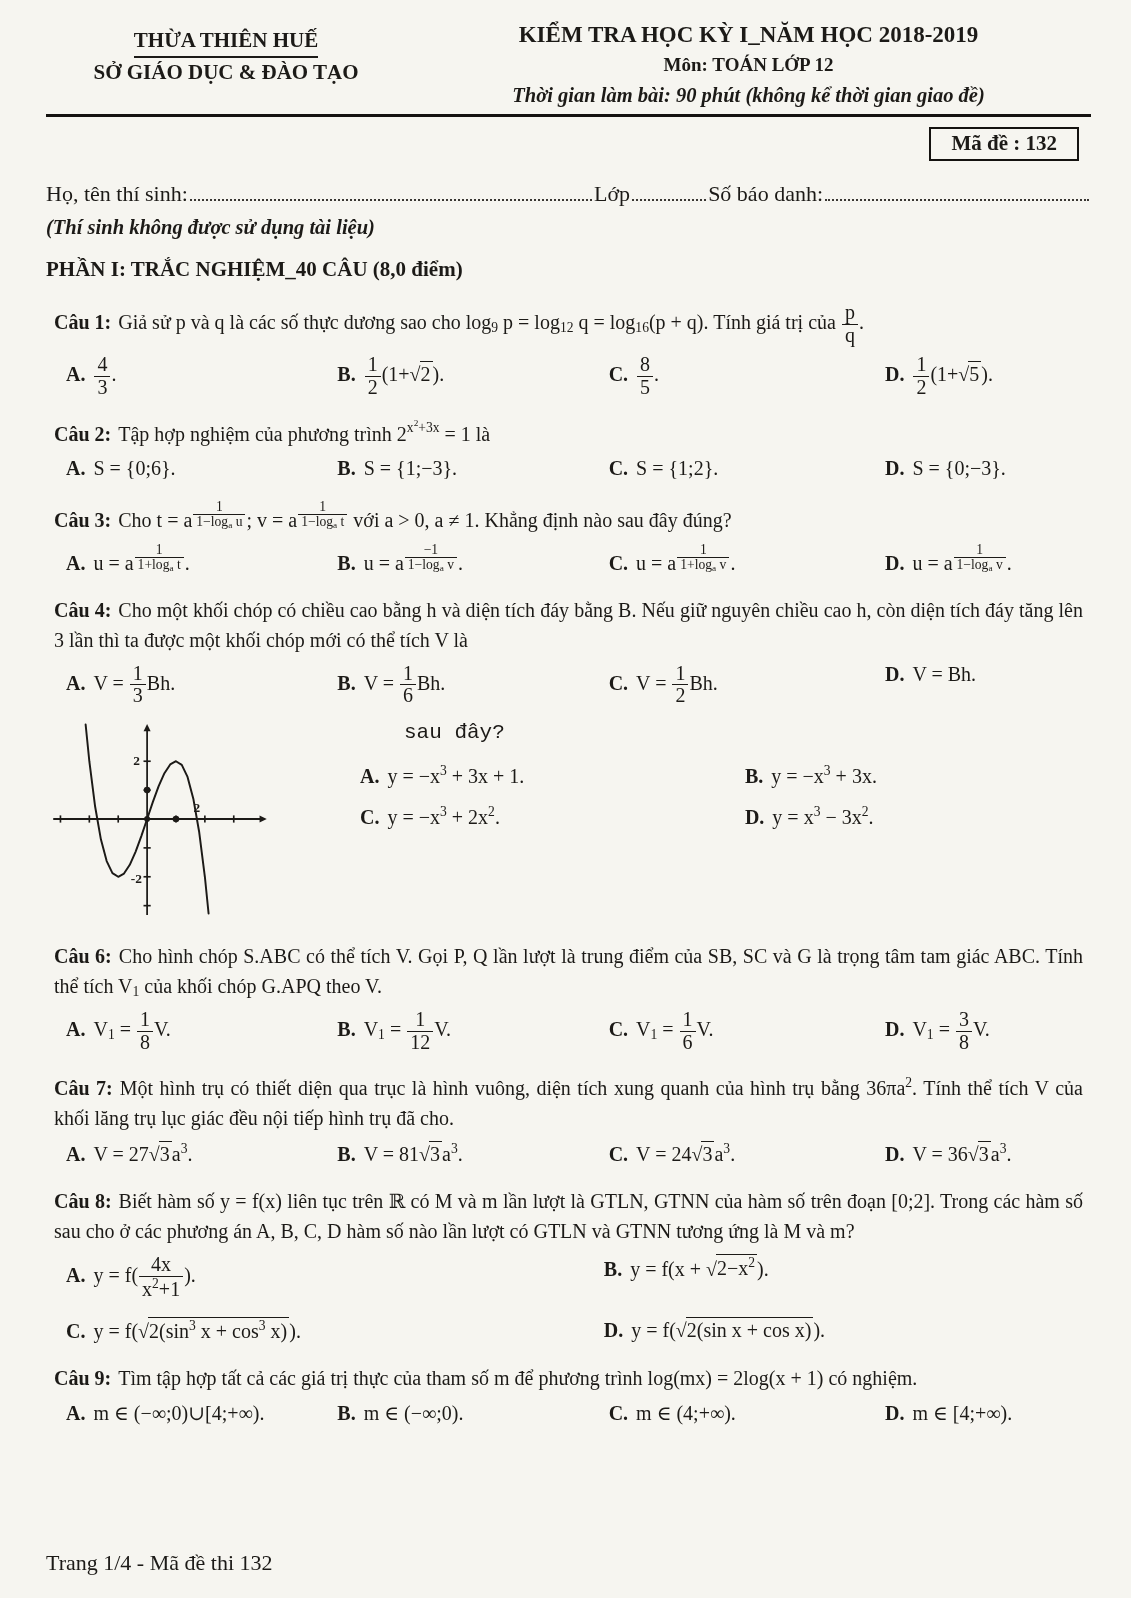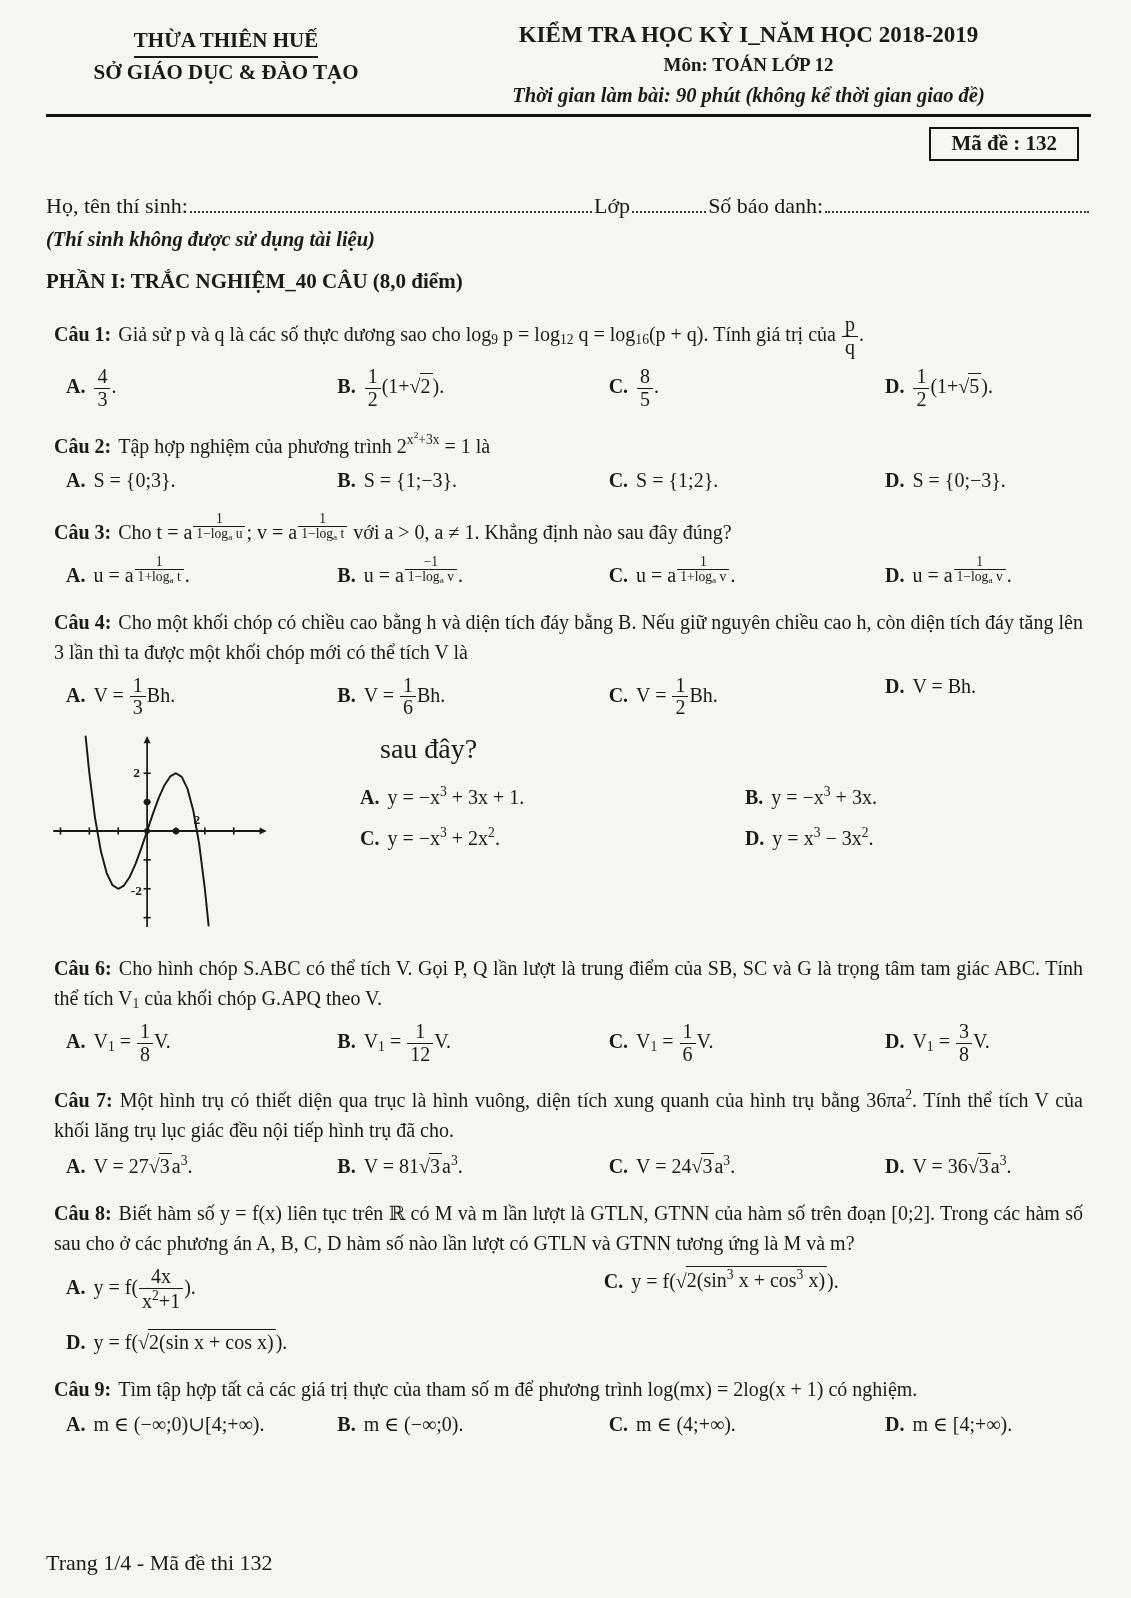--- a/index.html
+++ b/index.html
@@ -14,21 +14,21 @@
   b{font-weight:bold;}
   
   .hdr{display:flex;align-items:flex-start;}
   .hdr-left{width:360px;text-align:center;font-weight:bold;font-size:21px;line-height:1.35;padding-top:12px;}
   .hdr-left .u{display:inline-block;border-bottom:2.5px solid #1c1a17;padding-bottom:2px;}
   .hdr-right{flex:1;text-align:center;line-height:1.3;padding-top:6px;}
   .exam-title{font-weight:bold;font-size:23px;}
   .exam-subject{font-weight:bold;font-size:19px;margin-top:3px;}
   .exam-duration{font-weight:bold;font-style:italic;font-size:20.5px;margin-top:4px;}
   .hrule{border-bottom:3.5px solid #141210;margin-top:6px;}
-  .code-row{text-align:right;margin:10px 12px 16px 0;}
+  .code-row{text-align:right;margin:10px 12px 4px 0;}
   .code-box{display:inline-block;border:2.5px solid #141210;padding:2px 20px 3px 20px;font-weight:bold;font-size:21px;}
   
   .student{display:flex;align-items:baseline;font-size:22px;margin-top:12px;}
   .leader{border-bottom:2.2px dotted #3a3733;height:1em;}
   .l1{flex:3.2;margin:0 2px;}
   .l2{width:74px;margin:0 2px;}
   .l3{flex:2.1;margin:0 2px;}
   .note{font-weight:bold;font-style:italic;font-size:20.5px;margin-top:9px;}
   .part-title{font-weight:bold;font-size:21px;margin-top:18px;}
   
@@ -46,21 +46,21 @@
   .frac>.den{display:block;padding:0 3px;}
   sup{font-size:.68em;vertical-align:.62em;line-height:1;}
   sub{font-size:.68em;vertical-align:-.24em;line-height:1;}
   .sqrt{display:inline-block;white-space:nowrap;}
   .sqrt>.rad{display:inline-block;margin-right:-1px;}
   .sqrt>.bar{display:inline-block;border-top:1.7px solid currentColor;padding:1px 2px 0 1px;}
   
   .q5-body{display:flex;gap:14px;margin-top:2px;}
   .graph-wrap{width:228px;flex:0 0 auto;}
   .q5-right{flex:1;}
-  .sau{font-size:28px;margin:0 0 0 92px;}
+  .sau{font-size:21px;margin:0 0 0 116px;font-family:Liberation Mono, monospace;}
   .q5-right .opts{margin-left:72px;margin-top:20px;padding-left:0;}
   svg text{font-family:"Liberation Serif","DejaVu Serif",serif;font-weight:bold;}
   
   .footer{margin-top:auto;font-size:22px;padding-right:4px;}
 </style>
 </head>
 <body>
 
 <div class="hdr">
   <div class="hdr-left">
@@ -96,21 +96,21 @@
     <span class="opt"><b class="ol">A.</b><span><span class="frac"><span class="num">4</span><span class="den">3</span></span>.</span></span>
     <span class="opt"><b class="ol">B.</b><span><span class="frac"><span class="num">1</span><span class="den">2</span></span>(1+<span class="sqrt"><span class="rad">√</span><span class="bar">2</span></span>).</span></span>
     <span class="opt"><b class="ol">C.</b><span><span class="frac"><span class="num">8</span><span class="den">5</span></span>.</span></span>
     <span class="opt"><b class="ol">D.</b><span><span class="frac"><span class="num">1</span><span class="den">2</span></span>(1+<span class="sqrt"><span class="rad">√</span><span class="bar">5</span></span>).</span></span>
   </div>
 </section>
 
 <section class="q">
   <p class="qt"><b class="ql">Câu 2:</b><span>Tập hợp nghiệm của phương trình 2<sup>x<sup>2</sup>+3x</sup> = 1 là</span></p>
   <div class="opts c4">
-    <span class="opt"><b class="ol">A.</b><span>S = {0;3}.</span></span>
+    <span class="opt"><b class="ol">A.</b><span>S = {0;6}.</span></span>
     <span class="opt"><b class="ol">B.</b><span>S = {1;−3}.</span></span>
     <span class="opt"><b class="ol">C.</b><span>S = {1;2}.</span></span>
     <span class="opt"><b class="ol">D.</b><span>S = {0;−3}.</span></span>
   </div>
 </section>
 
 <section class="q">
   <p class="qt"><b class="ql">Câu 3:</b><span>Cho t = a<sup><span class="frac"><span class="num">1</span><span class="den">1−log<sub>a</sub> u</span></span></sup>; v = a<sup><span class="frac"><span class="num">1</span><span class="den">1−log<sub>a</sub> t</span></span></sup> với a &gt; 0, a ≠ 1. Khẳng định nào sau đây đúng?</span></p>
   <div class="opts c4">
     <span class="opt"><b class="ol">A.</b><span>u = a<sup><span class="frac"><span class="num">1</span><span class="den">1+log<sub>a</sub> t</span></span></sup>.</span></span>
@@ -194,20 +194,21 @@
     <span class="opt"><b class="ol">B.</b><span>V = 81<span class="sqrt"><span class="rad">√</span><span class="bar">3</span></span>a<sup>3</sup>.</span></span>
     <span class="opt"><b class="ol">C.</b><span>V = 24<span class="sqrt"><span class="rad">√</span><span class="bar">3</span></span>a<sup>3</sup>.</span></span>
     <span class="opt"><b class="ol">D.</b><span>V = 36<span class="sqrt"><span class="rad">√</span><span class="bar">3</span></span>a<sup>3</sup>.</span></span>
   </div>
 </section>
 
 <section class="q">
   <p class="qt"><b class="ql">Câu 8:</b><span>Biết hàm số y = f(x) liên tục trên ℝ có M và m lần lượt là GTLN, GTNN của hàm số trên đoạn [0;2]. Trong các hàm số sau cho ở các phương án A, B, C, D hàm số nào lần lượt có GTLN và GTNN tương ứng là M và m?</span></p>
   <div class="opts c2">
     <span class="opt"><b class="ol">A.</b><span>y = f(<span class="frac"><span class="num">4x</span><span class="den">x<sup>2</sup>+1</span></span>).</span></span>
+    <span class="opt"><b class="ol">B.</b><span>y = f(x + <span class="sqrt"><span class="rad">√</span><span class="bar">2−x<sup>2</sup></span></span>).</span></span>
     <span class="opt"><b class="ol">C.</b><span>y = f(<span class="sqrt"><span class="rad">√</span><span class="bar">2(sin<sup>3</sup> x + cos<sup>3</sup> x)</span></span>).</span></span>
     <span class="opt"><b class="ol">D.</b><span>y = f(<span class="sqrt"><span class="rad">√</span><span class="bar">2(sin x + cos x)</span></span>).</span></span>
   </div>
 </section>
 
 <section class="q">
   <p class="qt"><b class="ql">Câu 9:</b><span>Tìm tập hợp tất cả các giá trị thực của tham số m để phương trình log(mx) = 2log(x + 1) có nghiệm.</span></p>
   <div class="opts c4">
     <span class="opt"><b class="ol">A.</b><span>m ∈ (−∞;0)∪[4;+∞).</span></span>
     <span class="opt"><b class="ol">B.</b><span>m ∈ (−∞;0).</span></span>

